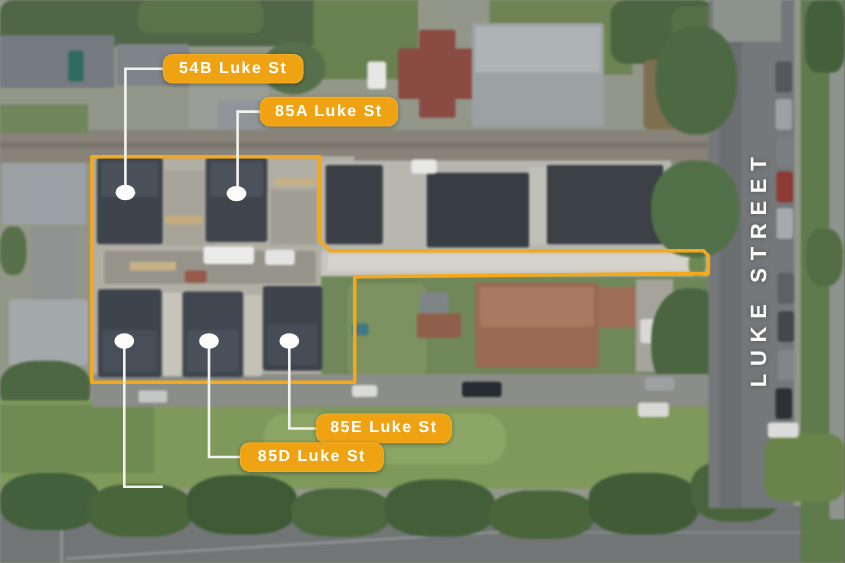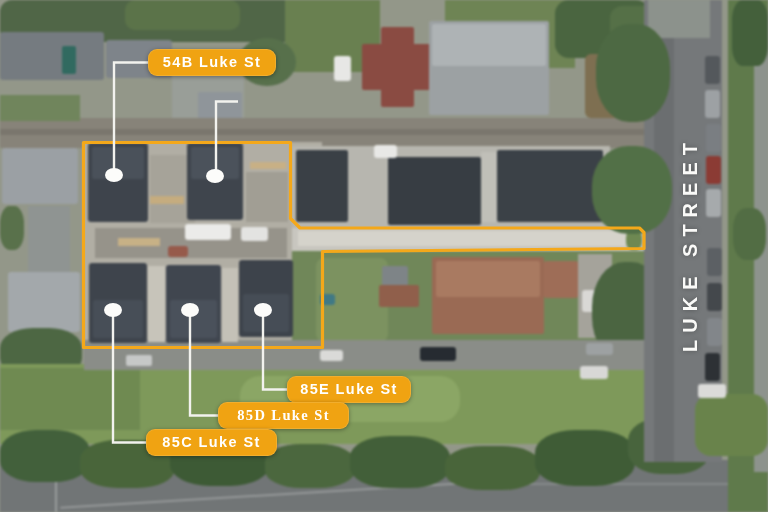--- a/index.html
+++ b/index.html
@@ -178,19 +178,19 @@
     <polyline points="190,311 190,415.5 220,415.5" fill="none" stroke="#F2F2EE" stroke-width="2.4"></polyline>
     <polyline points="263,311 263,389.5 289,389.5" fill="none" stroke="#F2F2EE" stroke-width="2.4"></polyline>
     <ellipse cx="114" cy="175" rx="9" ry="7" fill="#FCFCFA"></ellipse>
     <ellipse cx="215" cy="176" rx="9" ry="7" fill="#FCFCFA"></ellipse>
     <ellipse cx="113" cy="310" rx="9" ry="7" fill="#FCFCFA"></ellipse>
     <ellipse cx="190" cy="310" rx="9" ry="7" fill="#FCFCFA"></ellipse>
     <ellipse cx="263" cy="310" rx="9" ry="7" fill="#FCFCFA"></ellipse>
   </svg>
 
   <div class="tag" style="left:148px;top:49px;width:128px;">54B Luke St</div>
+  <div class="tag" style="left:236px;top:88px;width:126px;">85A Luke St</div>
   <div class="tag" style="left:287px;top:376px;width:124px;">85E Luke St</div>
-  <div class="tag" style="left:218px;top:402px;width:131px;font-family:Liberation Serif, serif;">85D Luke St</div>
-  <div class="tag" style="left:146px;top:429px;width:131px;">85C Luke St</div>
+  <div class="tag" style="left:218px;top:402px;width:131px;">85D Luke St</div>
 
   <div class="street-label">LUKE STREET</div>
 
 </div>
 
 </body></html>

